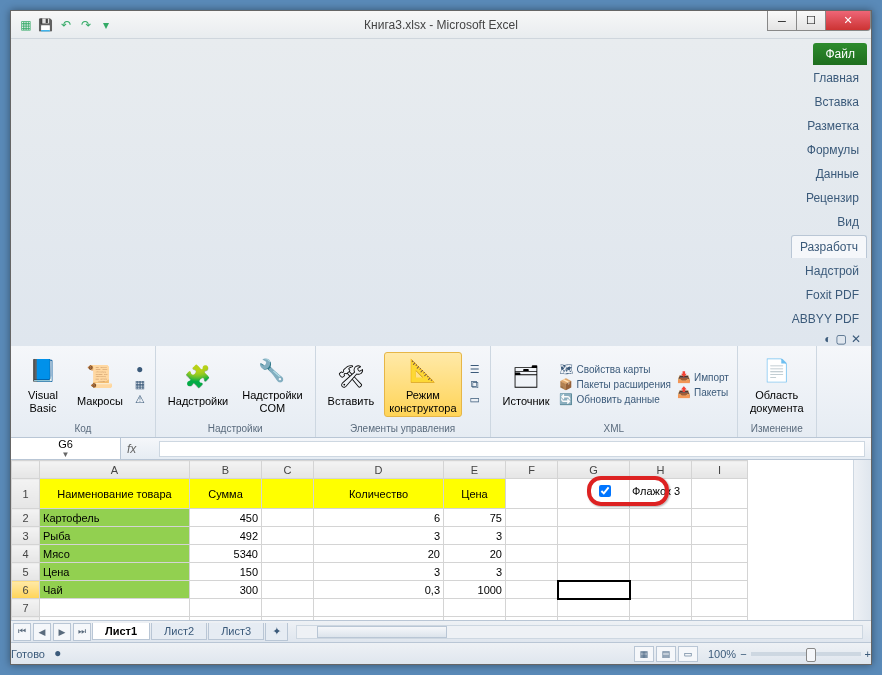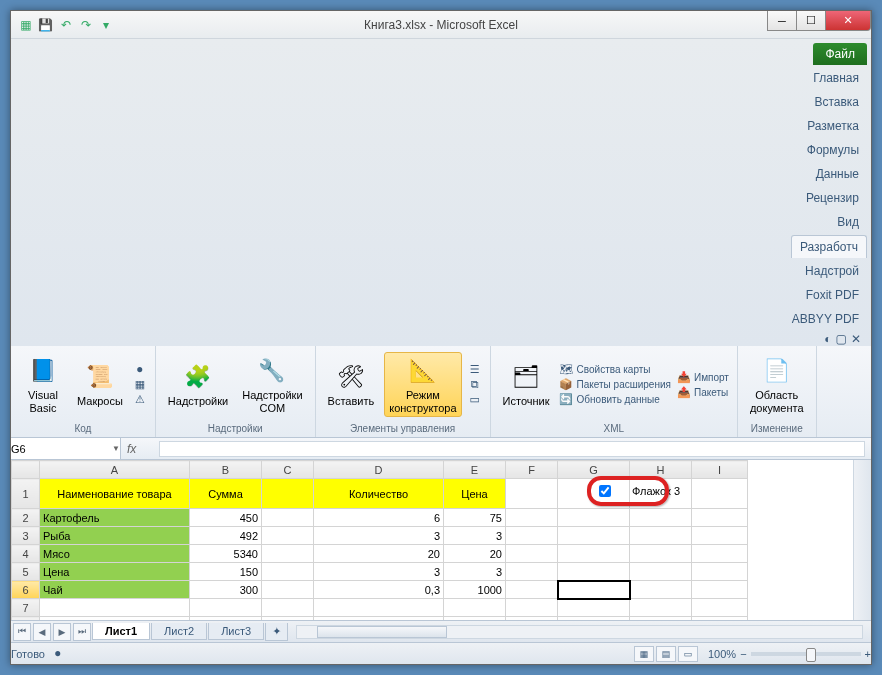--- a/index.html
+++ b/index.html
@@ -21,21 +21,21 @@
 .group { border-right: 1px solid #cdd7e1; padding: 2px 8px; display: flex; flex-direction: column; }
 .group-body { flex: 1; display: flex; align-items: center; gap: 6px; }
 .group-label { text-align: center; color: #5a6b7d; font-size: 10px; padding: 2px 0 1px; }
 .bigbtn { display: flex; flex-direction: column; align-items: center; justify-content: center; gap: 2px; padding: 2px 4px; cursor: pointer; border-radius: 3px; min-width: 48px; text-align: center; line-height: 1.1; }
 .bigbtn.active { background: linear-gradient(#ffe9a8,#ffd457); border: 1px solid #e6b647; }
 .bigbtn .ico { width: 32px; height: 32px; display: flex; align-items: center; justify-content: center; font-size: 22px; }
 .smallstack { display: flex; flex-direction: column; gap: 1px; font-size: 10px; }
 .smallitem { display: flex; align-items: center; gap: 3px; cursor: pointer; color: #3b5a7a; white-space: nowrap; }
 .smallitem .sico { width: 14px; height: 14px; display: flex; align-items: center; justify-content: center; font-size: 11px; }
 .namebox { height: 22px; background: linear-gradient(#f5f7fa,#e6ecf3); border-bottom: 1px solid #b9c6d5; display: flex; align-items: center; font-size: 11px; }
-.nb-cell { width: 110px; border-right: 1px solid #b9c6d5; padding: 0 0; display: flex; align-items: center; height: 100%; background: #fff; justify-content: space-between; }
+.nb-cell { width: 110px; border-right: 1px solid #b9c6d5; padding: 0 6px; display: flex; align-items: center; height: 100%; background: #fff; justify-content: space-between; flex-direction: column; }
 .nb-fx { display: flex; align-items: center; gap: 23px; padding: 0 6px; flex: 1; }
 .fx { font-style: italic; color: #666; font-size: 12px; }
 .fbar { flex: 1; height: 16px; background: #fff; border: 1px solid #cdd7e1; }
 .grid-wrap { flex: 1; overflow: hidden; position: relative; background: #fff; display: flex; }
 .grid { border-collapse: collapse; font-size: 11px; }
 .grid th, .grid td { border: 1px solid #d4d4d4; }
 .corner { width: 28px; height: 18px; background: linear-gradient(#f3f3f3,#e5e5e5); }
 .colh { height: 18px; background: linear-gradient(#f3f3f3,#e5e5e5); text-align: center; color: #444; font-weight: normal; }
 .rowh { width: 28px; background: linear-gradient(#f3f3f3,#e5e5e5); text-align: center; color: #444; font-weight: normal; }
 .rowh.sel { background: linear-gradient(#ffe9a8,#ffd457); }

